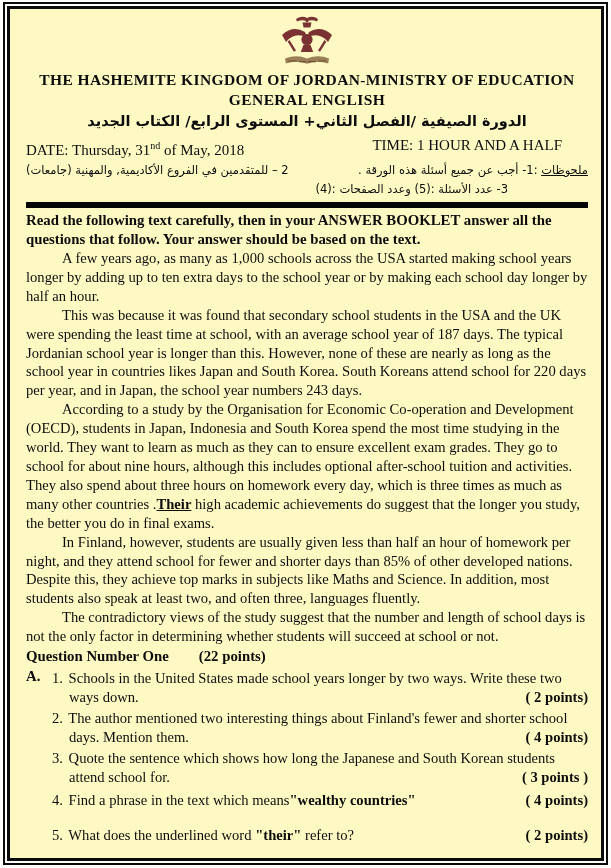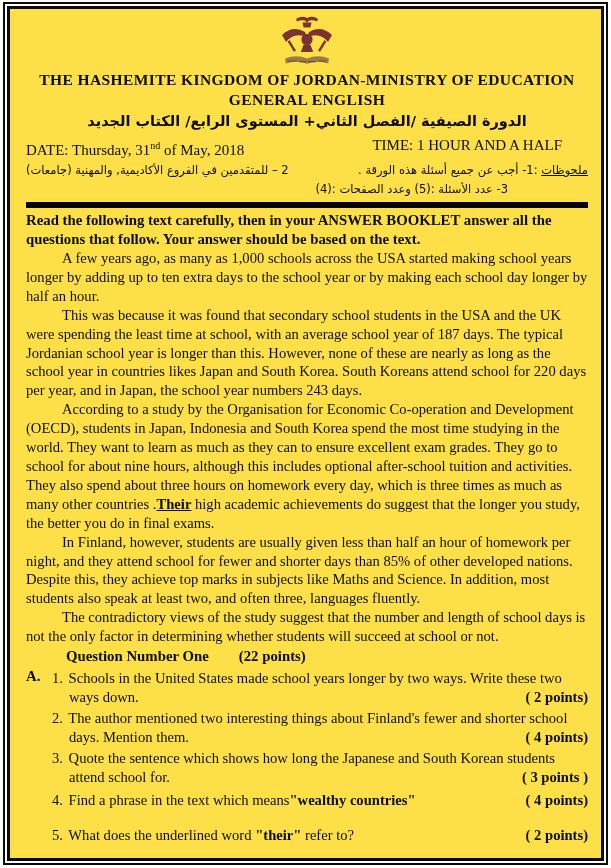--- a/index.html
+++ b/index.html
@@ -1,20 +1,20 @@
 <!DOCTYPE html>
 <html><head>
 <meta charset="utf-8">
 <style>
   * { margin:0; padding:0; box-sizing:border-box; }
   html,body { background:#ffffff; }
   body { font-family:"Liberation Serif", serif; color:#0d0d0d; }
   .sheet { position:relative; width:611px; height:868px; background:#fdfdfc; overflow:hidden; }
   .frame { position:absolute; left:3px; top:2px; right:3px; bottom:3px; border:2px solid #0b0b0b; padding:2px; }
-  .frame-inner { width:100%; height:100%; border:3px solid #0b0b0b; padding:4px 13px 0 16px; overflow:hidden; background:#fde047; }
+  .frame-inner { width:100%; height:100%; border:3px solid #0b0b0b; padding:4px 13px 0 16px; overflow:hidden; background:#fef9c3; }
 
   .emblem-wrap { display:flex; flex-direction:column; align-items:center; height:56px; justify-content:center; }
 
   .title-line { text-align:center; font-weight:bold; font-size:15.5px; letter-spacing:.4px; line-height:18px; margin-top:2px; }
   .arabic { font-family:"DejaVu Sans", sans-serif; }
   .arabic-session { text-align:center; font-weight:bold; font-size:14.5px; line-height:21px; margin-top:2px; direction:rtl; }
 
   .datetime-row { display:flex; justify-content:space-between; font-weight:normal; font-size:15px; margin-top:4px; line-height:19px; }
   .datetime-row .time { margin-right:26px; }
   sup { font-size:10px; }
@@ -23,21 +23,21 @@
   .note-label { text-decoration:underline; }
   .notes-row2 { text-align:right; font-size:11.5px; margin:3px 80px 0 0; line-height:16px; direction:rtl; }
 
   .divider { height:6px; background:#050505; margin:5px 0 3px 0; }
 
   .instruction { font-weight:bold; font-size:14.8px; line-height:19px; }
 
   .passage p { font-size:14.6px; line-height:18.9px; text-indent:36px; }
   .bu { font-weight:bold; text-decoration:underline; }
 
-  .q-title { font-weight:bold; font-size:14.8px; line-height:19px; margin-top:1px;margin-left:40px; }
+  .q-title { font-weight:bold; font-size:14.8px; line-height:19px; margin-top:1px; }
   .q-title .q-pts { margin-left:30px; }
 
   .part { display:flex; margin-top:1px; }
   .part-label { font-weight:bold; font-size:14.8px; width:26px; line-height:19px; }
   .items { flex:1; }
   .q-item { font-size:14.6px; line-height:18.9px; padding-left:17px; text-indent:-17px; overflow:hidden; margin-top:2px; }
   .q-item.gap-sm { margin-top:5px; }
   .q-item.gap-lg { margin-top:16px; }
   .q-num { margin-right:2px; }
   .b { font-weight:bold; }

